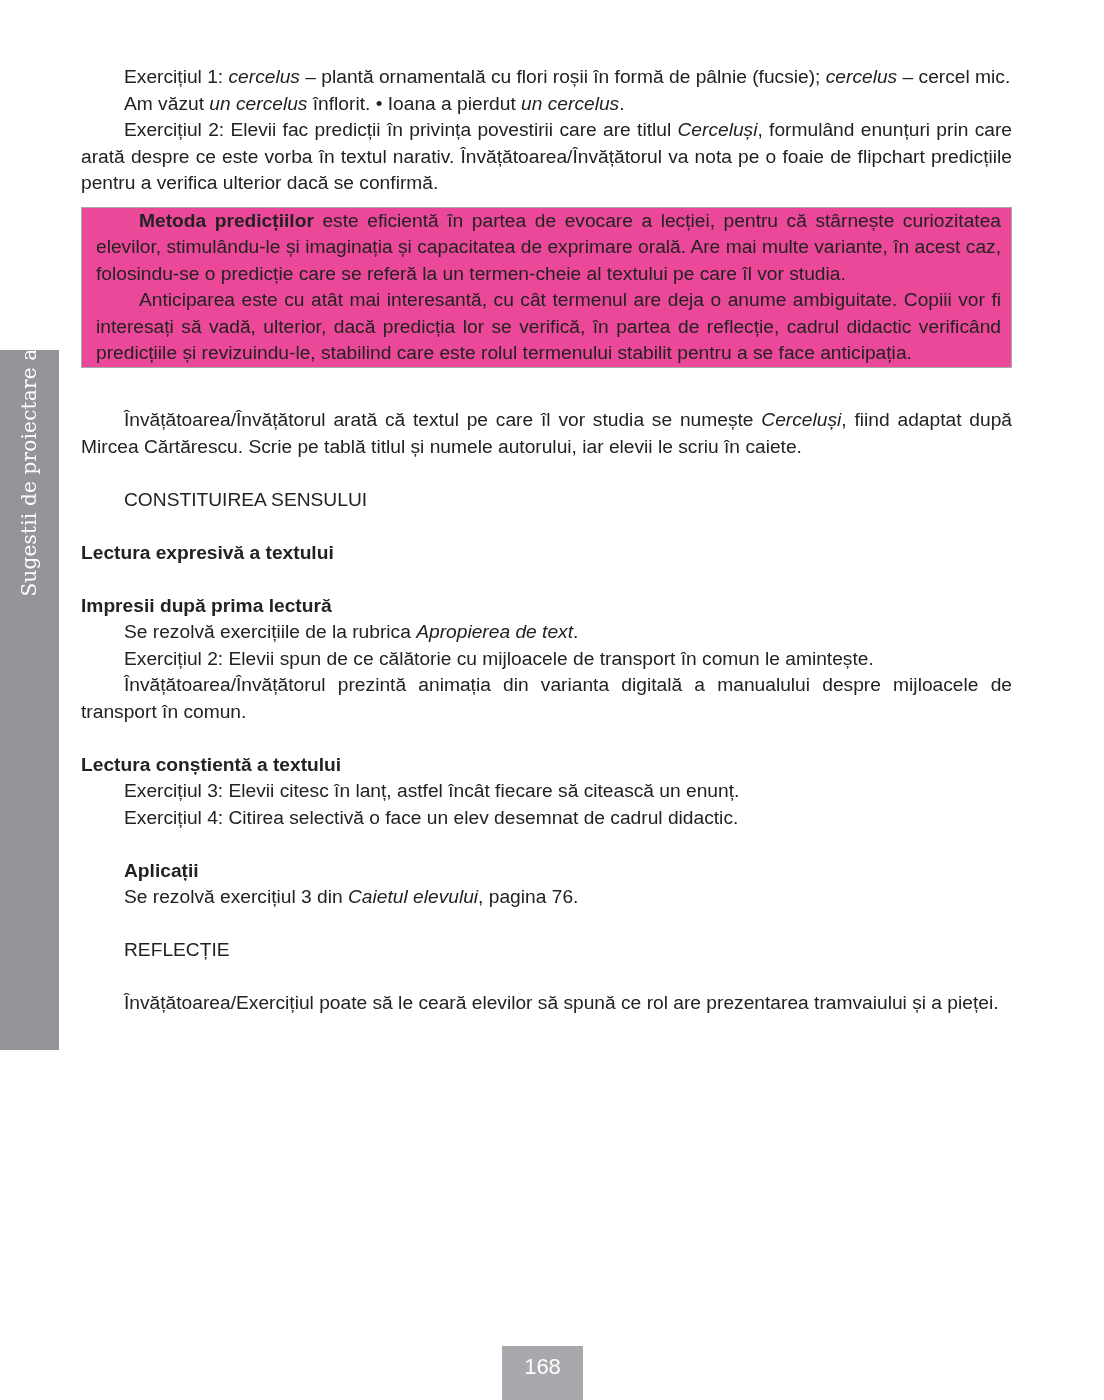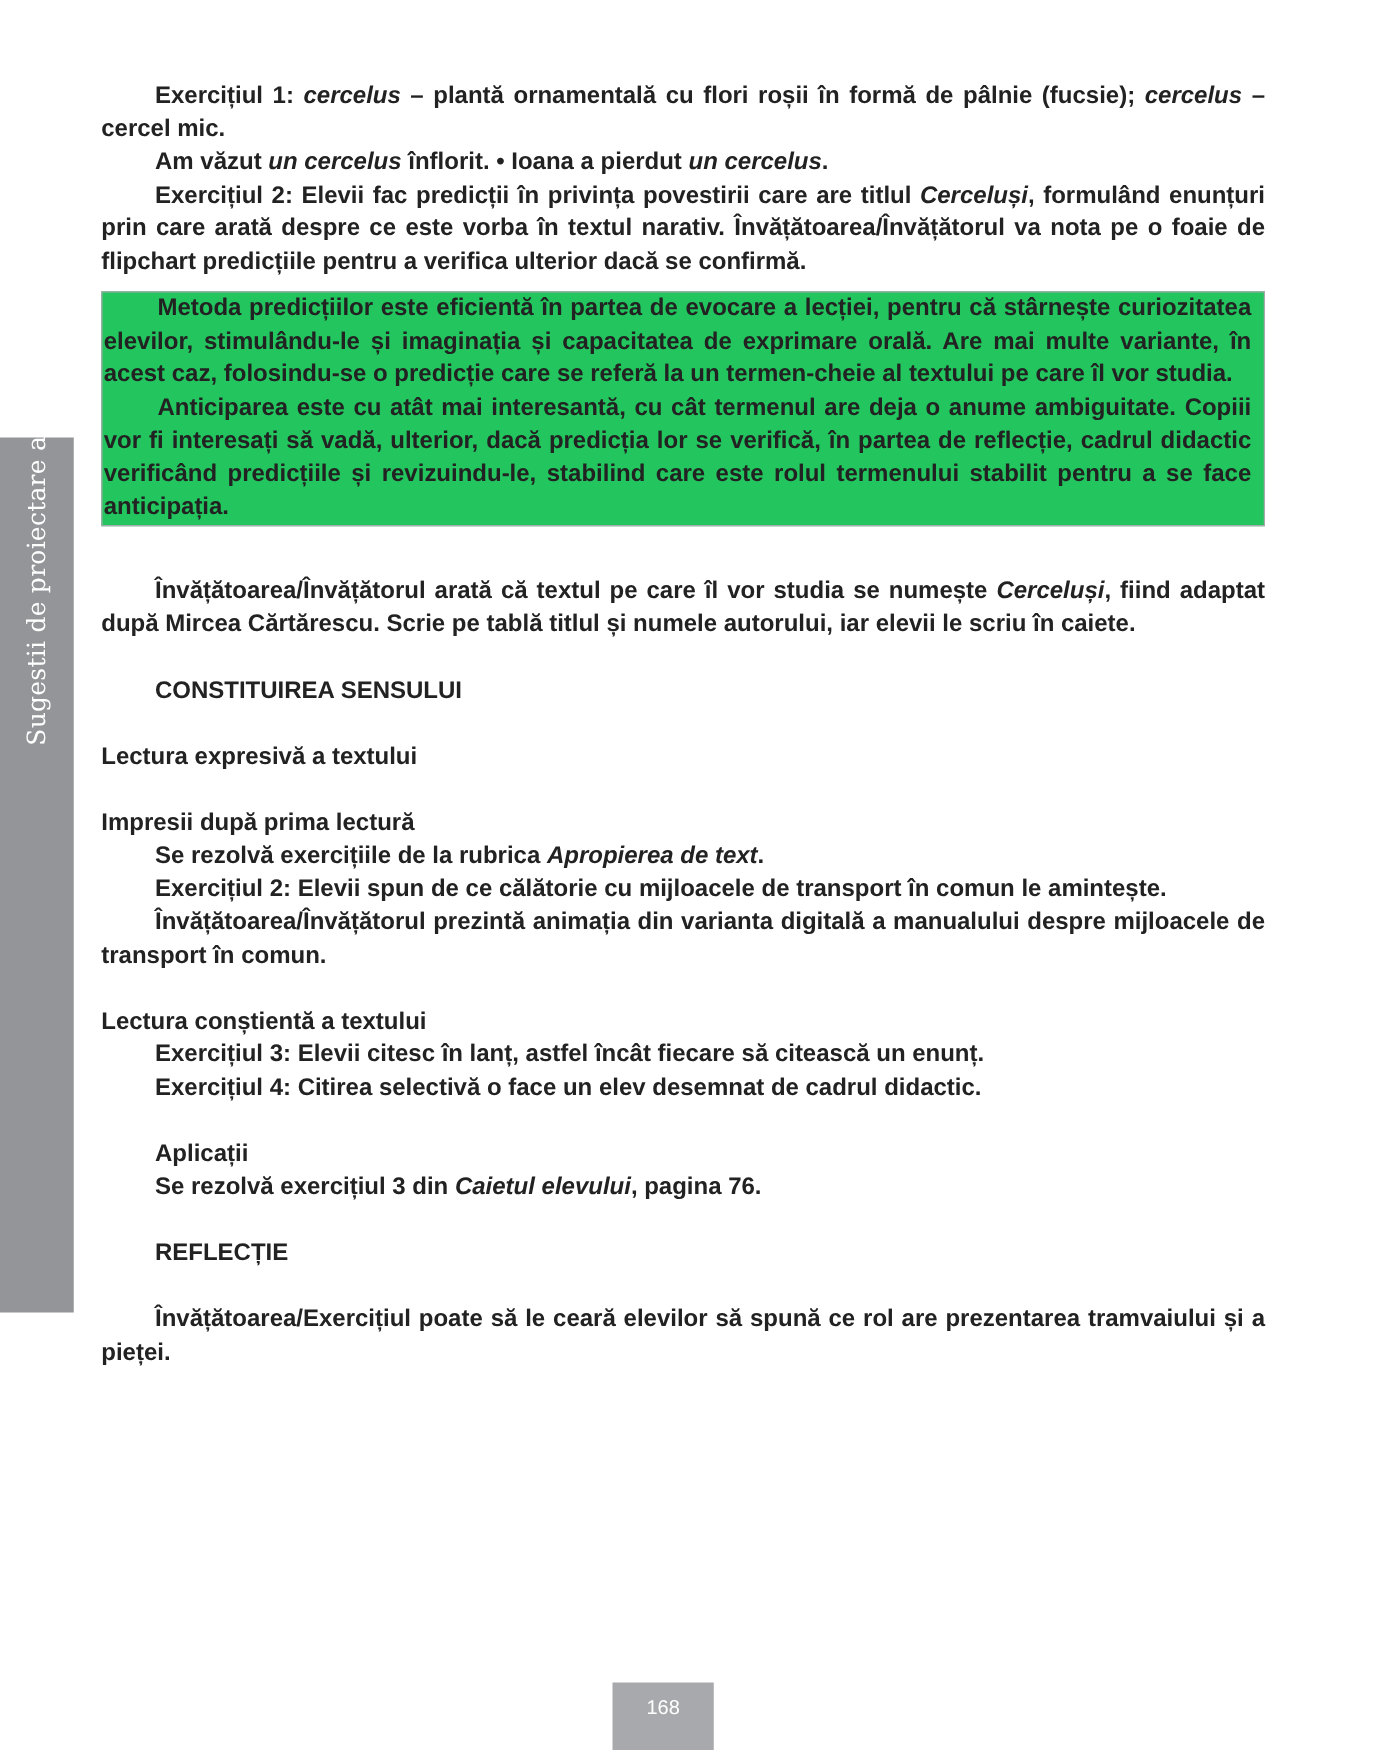--- a/index.html
+++ b/index.html
@@ -18,37 +18,37 @@
     white-space: nowrap; color: #ffffff;
     font-family: "DejaVu Serif", "Liberation Serif", serif;
     font-size: 20px; letter-spacing: 0.2px;
   }
   .content {
     position: absolute; left: 81px; top: 64px; width: 931px;
     font-size: 19.2px; line-height: 26.5px;
     text-align: justify;
     font-stretch: condensed;
   }
-  .content p { margin: 0; font-weight: bold; }
+  .content p { margin: 0; }
   .indent { text-indent: 43px; }
   .indent-block { padding-left: 43px; }
   .heading { font-weight: bold; margin: 0; }
   .gap-1 { height: 26.5px; }
   .gap-half { height: 13px; }
   .box {
-    background: #22c55e; border: 1.5px solid #a7a9ac;
-    margin: 10px 0 0 0; padding: 0 10px 0 1px;
+    background: #ec4899; border: 1.5px solid #a7a9ac;
+    margin: 10px 0 0 0; padding: 0 10px 0 14px;
     box-sizing: border-box; width: 931px;
   }
   .box p { margin: 0; }
   em { font-style: italic; }
   .page-num {
-    position: absolute; left: 490px; top: 1346px; width: 81px; height: 54px;
+    position: absolute; left: 502px; top: 1346px; width: 81px; height: 54px;
     background: #a7a9ac; color: #ffffff;
-    font-size: 16px; text-align: center; line-height: 42px;
+    font-size: 22px; text-align: center; line-height: 42px;
   }
 </style>
 </head>
 <body>
 
 <div class="side-tab"></div>
 <div class="side-tab-text">Sugestii de proiectare a fiecărei ore de predare</div>
 
 <div class="content">
 

